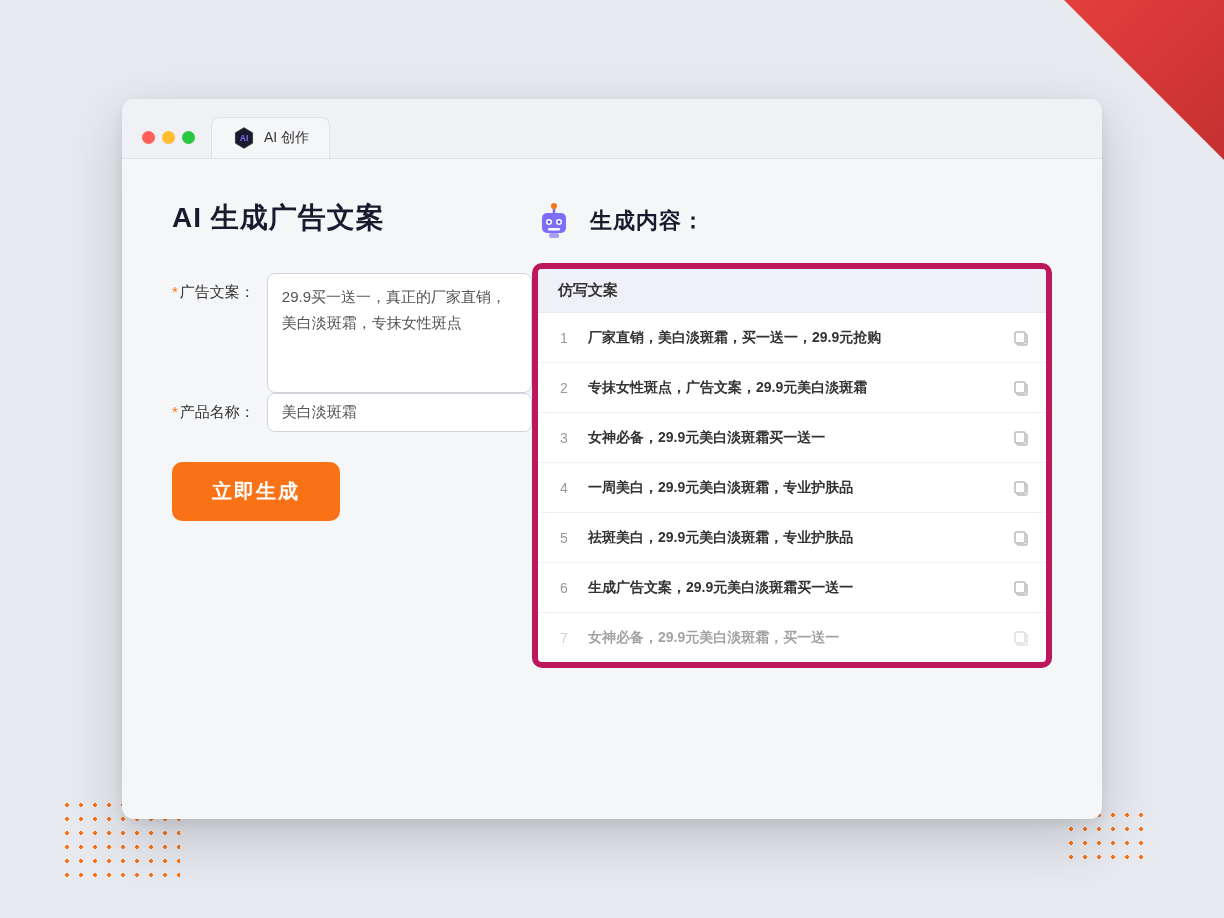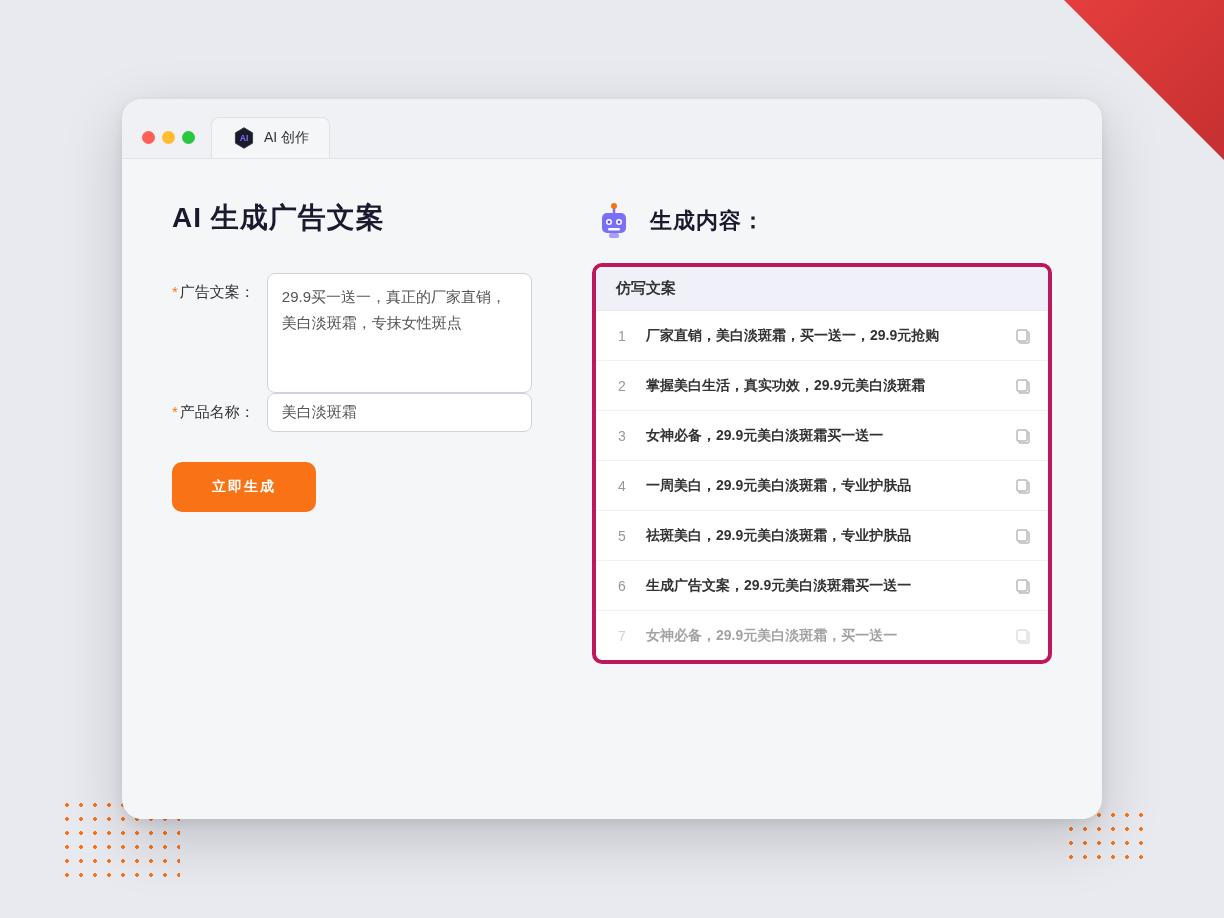--- a/index.html
+++ b/index.html
@@ -43,21 +43,21 @@
       width: 80px;
       height: 60px;
       z-index: 0;
       background-image: radial-gradient(circle, #f97316 2px, transparent 2px);
       background-size: 14px 14px;
     }
 
     
     .browser-window {
       background: #f5f6f8;
-      border-radius: 20px;
+      border-radius: 12px;
       box-shadow: 0 20px 60px rgba(0,0,0,0.18), 0 4px 12px rgba(0,0,0,0.08);
       width: 980px;
       min-height: 720px;
       position: relative;
       z-index: 1;
       overflow: hidden;
     }
 
     
     .title-bar {
@@ -100,21 +100,20 @@
     
     .ai-logo {
       width: 24px;
       height: 24px;
     }
 
     
     .main-content {
       display: flex;
       padding: 40px 50px;
-      gap: 60px;
       min-height: 660px;
       justify-content: flex-end;
     }
 
     
     .left-panel {
       flex: 0 0 360px;
     }
     .page-title {
       font-size: 28px;
@@ -157,21 +156,21 @@
     textarea.form-input {
       height: 120px;
       line-height: 1.7;
     }
     .generate-btn {
       background: #f97316;
       color: #fff;
       border: none;
       border-radius: 10px;
       padding: 16px 40px;
-      font-size: 14px;
+      font-size: 20px;
       font-weight: 600;
       cursor: pointer;
       margin-top: 30px;
       letter-spacing: 2px;
       font-family: inherit;
     }
 
     
     .right-panel {
       flex: 1;
@@ -191,21 +190,21 @@
       font-weight: 600;
       color: #1a1a2e;
       letter-spacing: 1px;
     }
 
     
     .results-table {
       background: #fff;
       border-radius: 10px;
       overflow: hidden;
-      border: 4px solid #be185d;
+      border: 6px solid #be185d;
     }
     .table-header {
       background: #f0f1f8;
       padding: 12px 20px;
       font-size: 15px;
       font-weight: 600;
       color: #333;
       border-bottom: 1px solid #e8eaf0;
     }
     .table-row {
@@ -323,21 +322,21 @@
             <div class="table-row">
               <span class="row-num">1</span>
               <span class="row-text">厂家直销，美白淡斑霜，买一送一，29.9元抢购</span>
               <svg class="copy-icon" viewBox="0 0 18 18" fill="none">
       <rect x="5" y="5" width="10" height="11" rx="1.5" stroke="currentColor" stroke-width="1.5"></rect>
       <rect x="3" y="3" width="10" height="11" rx="1.5" fill="white" stroke="currentColor" stroke-width="1.5"></rect>
     </svg>
             </div>
             <div class="table-row">
               <span class="row-num">2</span>
-              <span class="row-text">掌握美白生活，真实功效，29.9元美白淡斑霜</span>
+              <span class="row-text">专抹女性斑点，广告文案，29.9元美白淡斑霜</span>
               <svg class="copy-icon" viewBox="0 0 18 18" fill="none">
       <rect x="5" y="5" width="10" height="11" rx="1.5" stroke="currentColor" stroke-width="1.5"></rect>
       <rect x="3" y="3" width="10" height="11" rx="1.5" fill="white" stroke="currentColor" stroke-width="1.5"></rect>
     </svg>
             </div>
             <div class="table-row">
               <span class="row-num">3</span>
               <span class="row-text">女神必备，29.9元美白淡斑霜买一送一</span>
               <svg class="copy-icon" viewBox="0 0 18 18" fill="none">
       <rect x="5" y="5" width="10" height="11" rx="1.5" stroke="currentColor" stroke-width="1.5"></rect>

